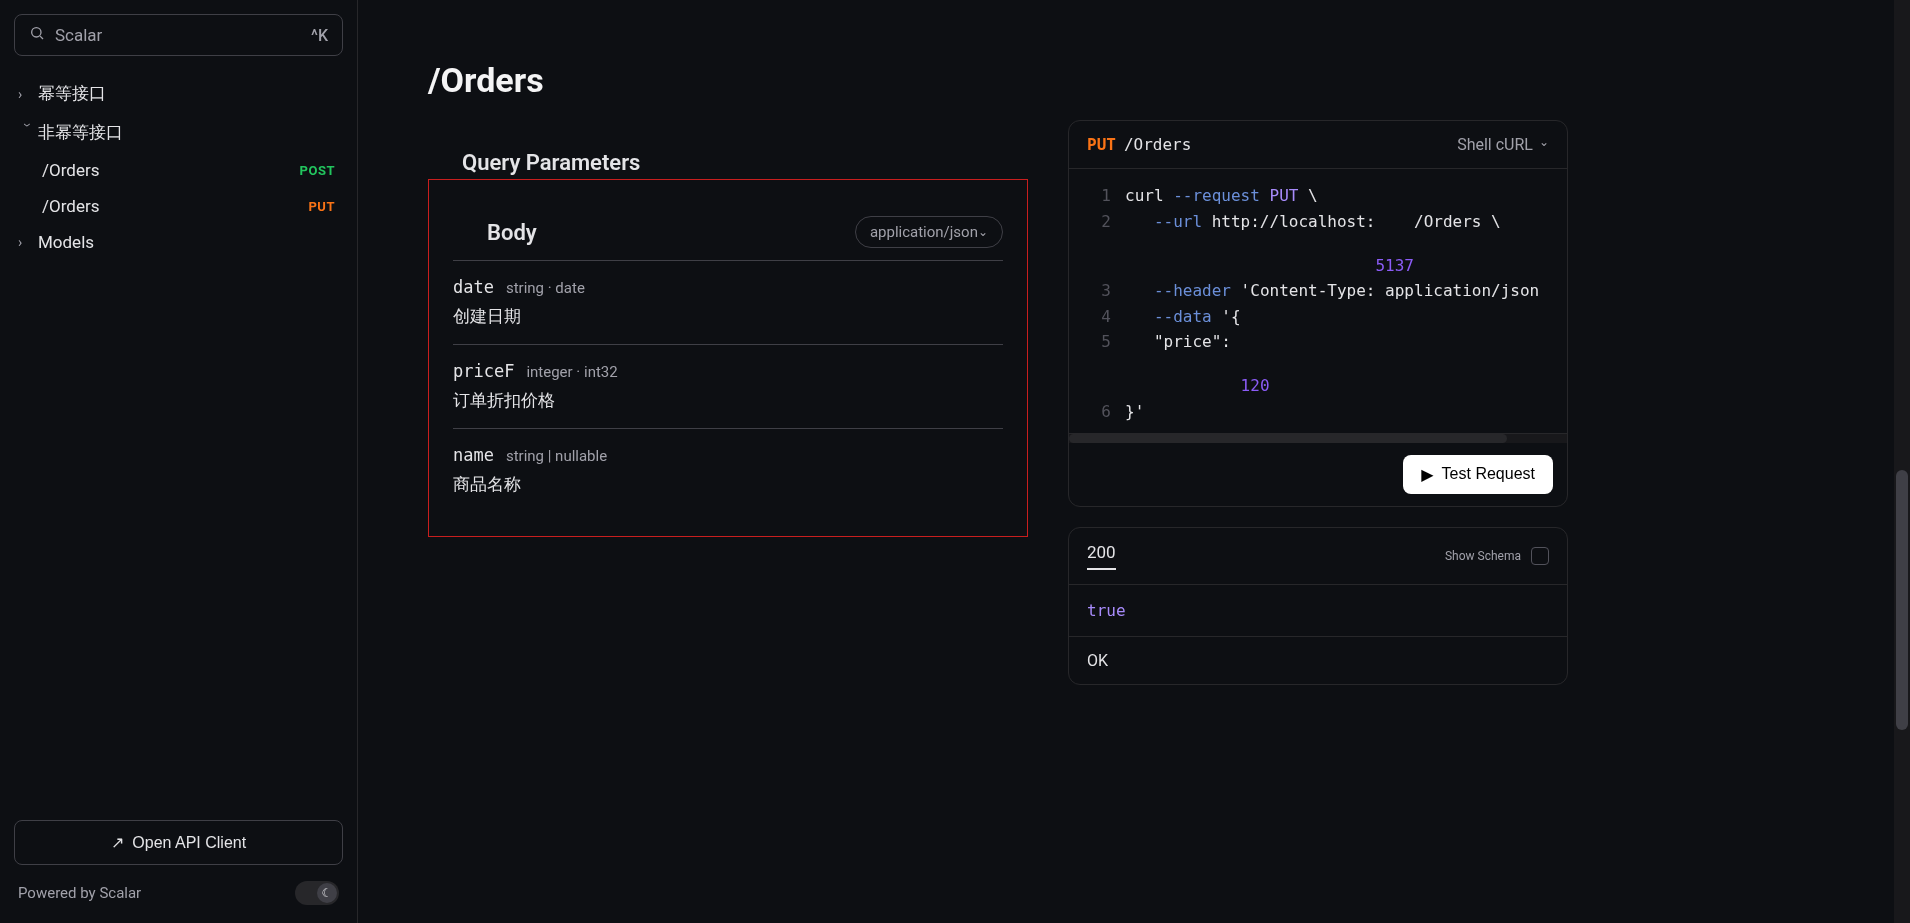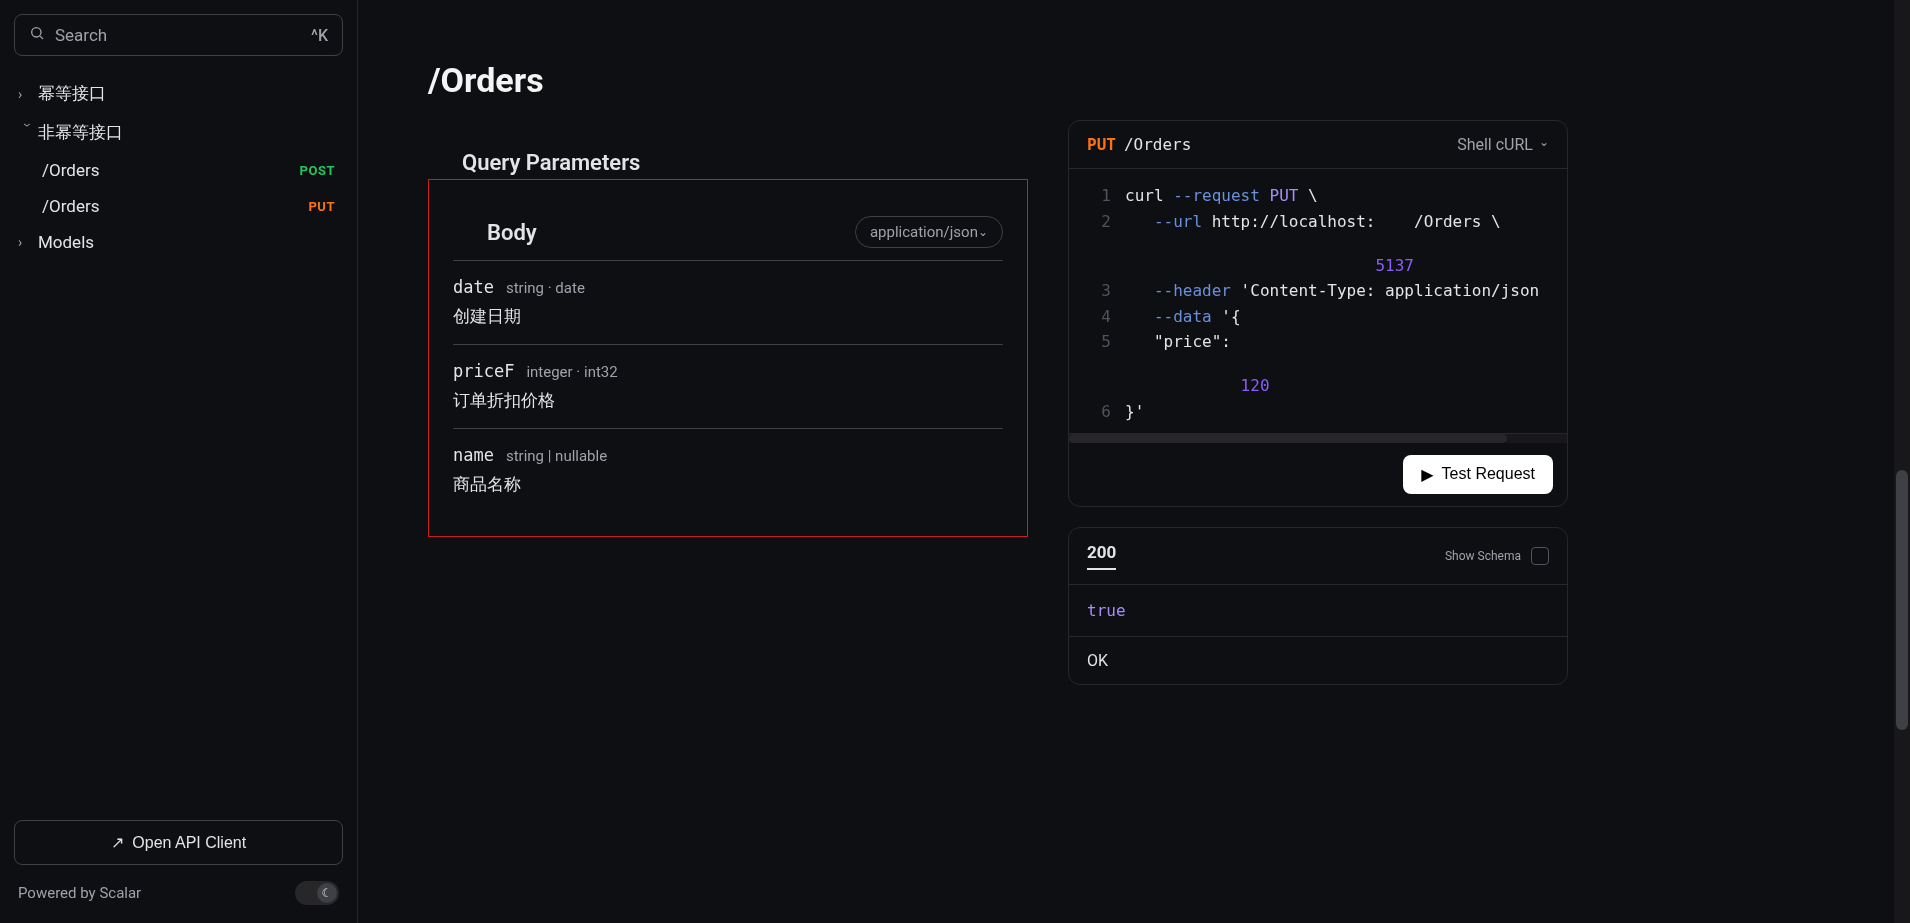--- a/index.html
+++ b/index.html
@@ -136,21 +136,21 @@
 .test-request-row { display: flex; justify-content: flex-end; padding: 12px 14px; }
 .test-request-btn {
   background: #fff; color: #000; border: none; border-radius: 8px;
   padding: 10px 18px; font-size: 16px; font-weight: 500; display: flex; align-items: center; gap: 8px; cursor: pointer;
 }
 .response-panel { border: 1px solid #27272a; border-radius: 12px; overflow: hidden; }
 .response-header {
   display: flex; align-items: center; justify-content: space-between;
   padding: 14px 18px;
 }
-.status-code { font-weight: 700; font-size: 17px; color: #e4e4e7; border-bottom: 2px solid #e4e4e7; padding-bottom: 6px; display: inline-block; }
+.status-code { font-weight: 400; font-size: 17px; color: #e4e4e7; border-bottom: 2px solid #e4e4e7; padding-bottom: 6px; display: inline-block; }
 .show-schema { display: flex; align-items: center; gap: 10px; color: #a1a1aa; font-size: 12px; cursor: pointer; }
 .checkbox { width: 18px; height: 18px; border: 1px solid #52525b; border-radius: 4px; }
 .response-body {
   padding: 16px 18px; border-top: 1px solid #27272a;
   font-family: ui-monospace, Menlo, Consolas, monospace; color: #a78bfa; font-size: 16px;
 }
 .response-footer { padding: 14px 18px; border-top: 1px solid #27272a; color: #e4e4e7; font-size: 16px; }
 .scrollbar-right {
   position: fixed; right: 0; top: 0; width: 16px; height: 100%; background: #18181b;
 }
@@ -161,21 +161,21 @@
 <body>
 
 <div class="sidebar">
   <div class="search-box">
     <span class="icon">
       <svg width="16" height="16" viewBox="0 0 24 24" fill="none" stroke="currentColor" stroke-width="2">
           <circle cx="11" cy="11" r="7"></circle>
           <line x1="21" y1="21" x2="16.65" y2="16.65"></line>
         </svg>
     </span>
-    <span class="placeholder">Search</span>
+    <span class="placeholder">Scalar</span>
     <span class="kbd">^K</span>
   </div>
 
   <div class="nav">
     <div class="nav-group-header">
       <span class="chevron">›</span>
       <span>幂等接口</span>
     </div>
     <div class="nav-group-header">
       <span class="chevron" style="transform: rotate(90deg); display:inline-block;">›</span>

